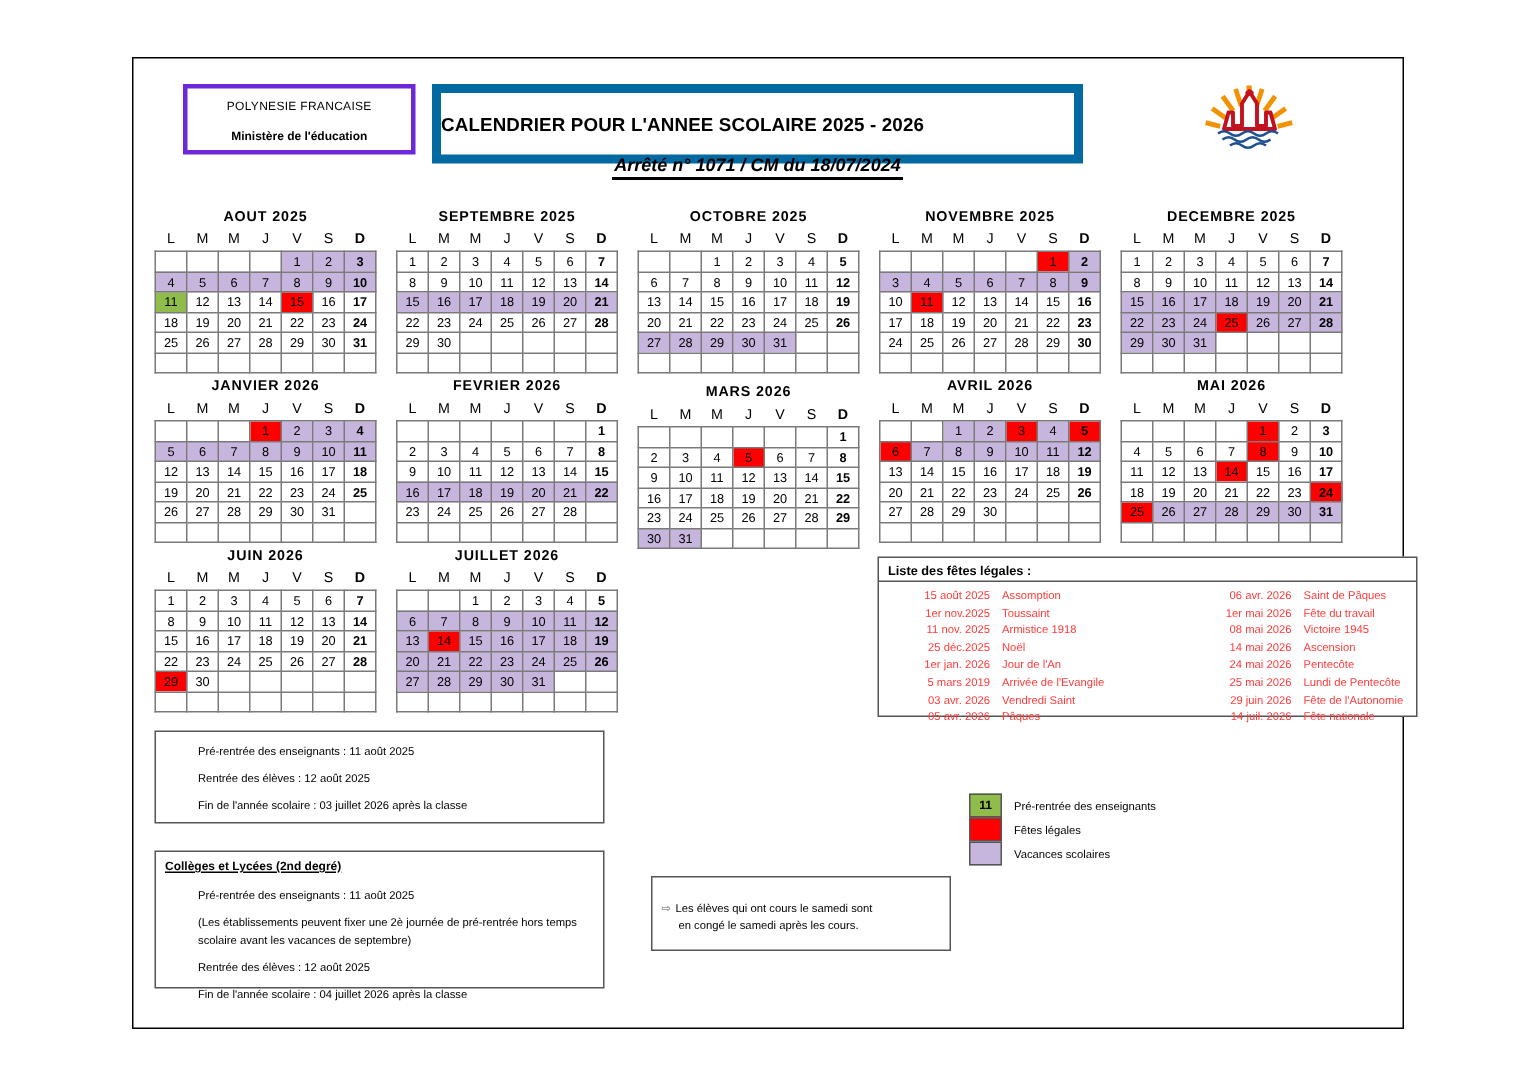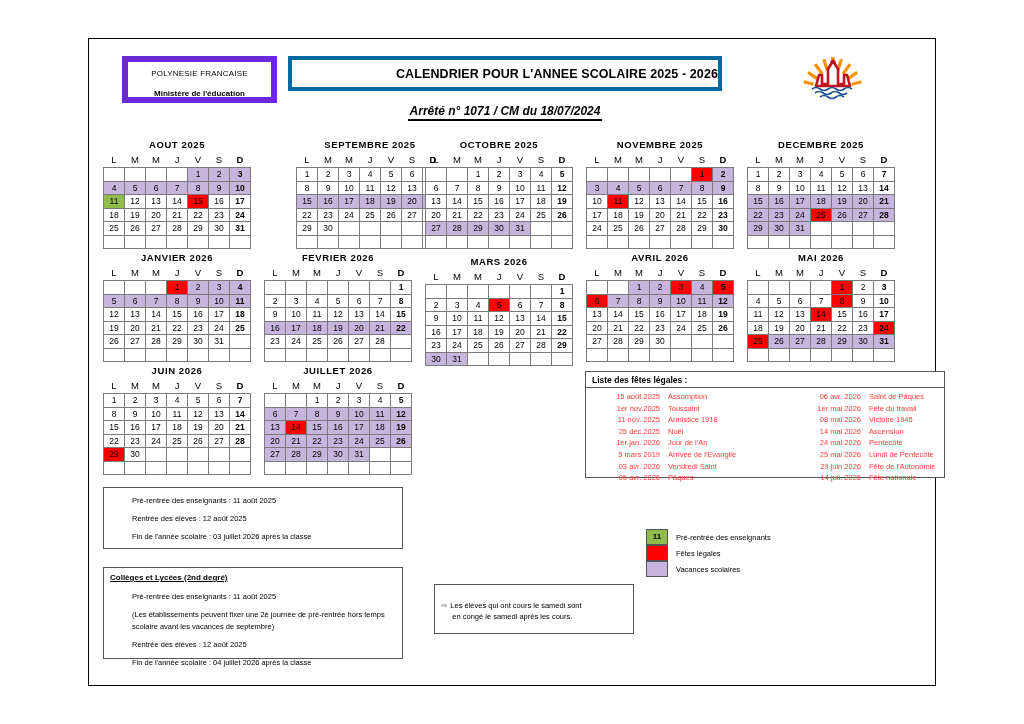--- a/index.html
+++ b/index.html
@@ -1,24 +1,24 @@
 <!DOCTYPE html>
 <html><head>
 <meta charset="utf-8">
 <style>
   html,body{margin:0;padding:0;background:#ffffff;}
   body{width:1024px;height:724px;font-family:"Liberation Sans",sans-serif;color:#000;}
   #page{position:relative;width:1024px;height:724px;box-sizing:border-box;}
   #sheet{position:absolute;left:88px;top:38px;width:848px;height:648px;border:1px solid #000;box-sizing:border-box;background:#fff;}
 
   
-  .hdr-ministry{position:absolute;left:33px;top:17px;width:155px;height:47px;border:6px solid #6d28d9;box-sizing:border-box;text-align:center;}
+  .hdr-ministry{position:absolute;left:33px;top:17px;width:155px;height:47px;border:3px solid #6d28d9;box-sizing:border-box;text-align:center;}
   .hdr-ministry .l1{font-size:8px;letter-spacing:.2px;margin-top:7px;}
   .hdr-ministry .l2{font-size:8px;font-weight:bold;margin-top:11px;}
-  .hdr-title{position:absolute;left:199px;top:17px;width:434px;height:35px;border:4px solid #0369a1;box-sizing:border-box;display:flex;align-items:center;justify-content:flex-end;}
+  .hdr-title{position:absolute;left:199px;top:17px;width:434px;height:53px;border:6px solid #0369a1;box-sizing:border-box;display:flex;align-items:center;justify-content:flex-start;}
   .hdr-title span{font-size:12.5px;font-weight:bold;letter-spacing:.1px;}
   .hdr-arrete{position:absolute;left:199px;top:62px;width:434px;text-align:center;}
   .hdr-arrete span{font-size:12px;font-weight:bold;font-style:italic;border-bottom:2px solid #000;padding:0 2px 1px 2px;}
   .logo{position:absolute;left:713px;top:14px;width:62px;height:50px;}
 
   
   .months{position:absolute;left:0;top:0;width:848px;height:648px;}
   .month{position:absolute;width:148px;}
   .month .mname{text-align:center;font-size:9.5px;font-weight:bold;letter-spacing:.6px;margin-bottom:3px;white-space:nowrap;}
   table.cal{border-collapse:collapse;table-layout:fixed;width:148px;}
@@ -175,21 +175,21 @@
                 <td class="empty">&nbsp;</td>
                 <td class="empty">&nbsp;</td>
                 <td class="empty">&nbsp;</td>
                 <td class="empty">&nbsp;</td>
                 <td class="empty">&nbsp;</td>
                 <td class="empty">&nbsp;</td>
               </tr>
             </tbody>
           </table>
         </div>
-        <div class="month" style="left: 175px; top: 100px; margin-left: 32px;">
+        <div class="month" style="left: 175px; top: 100px;">
           <div class="mname">SEPTEMBRE  2025</div>
           <table class="cal">
             <thead>
               <tr>
                 <th>L</th>
                 <th>M</th>
                 <th>M</th>
                 <th>J</th>
                 <th>V</th>
                 <th>S</th>

